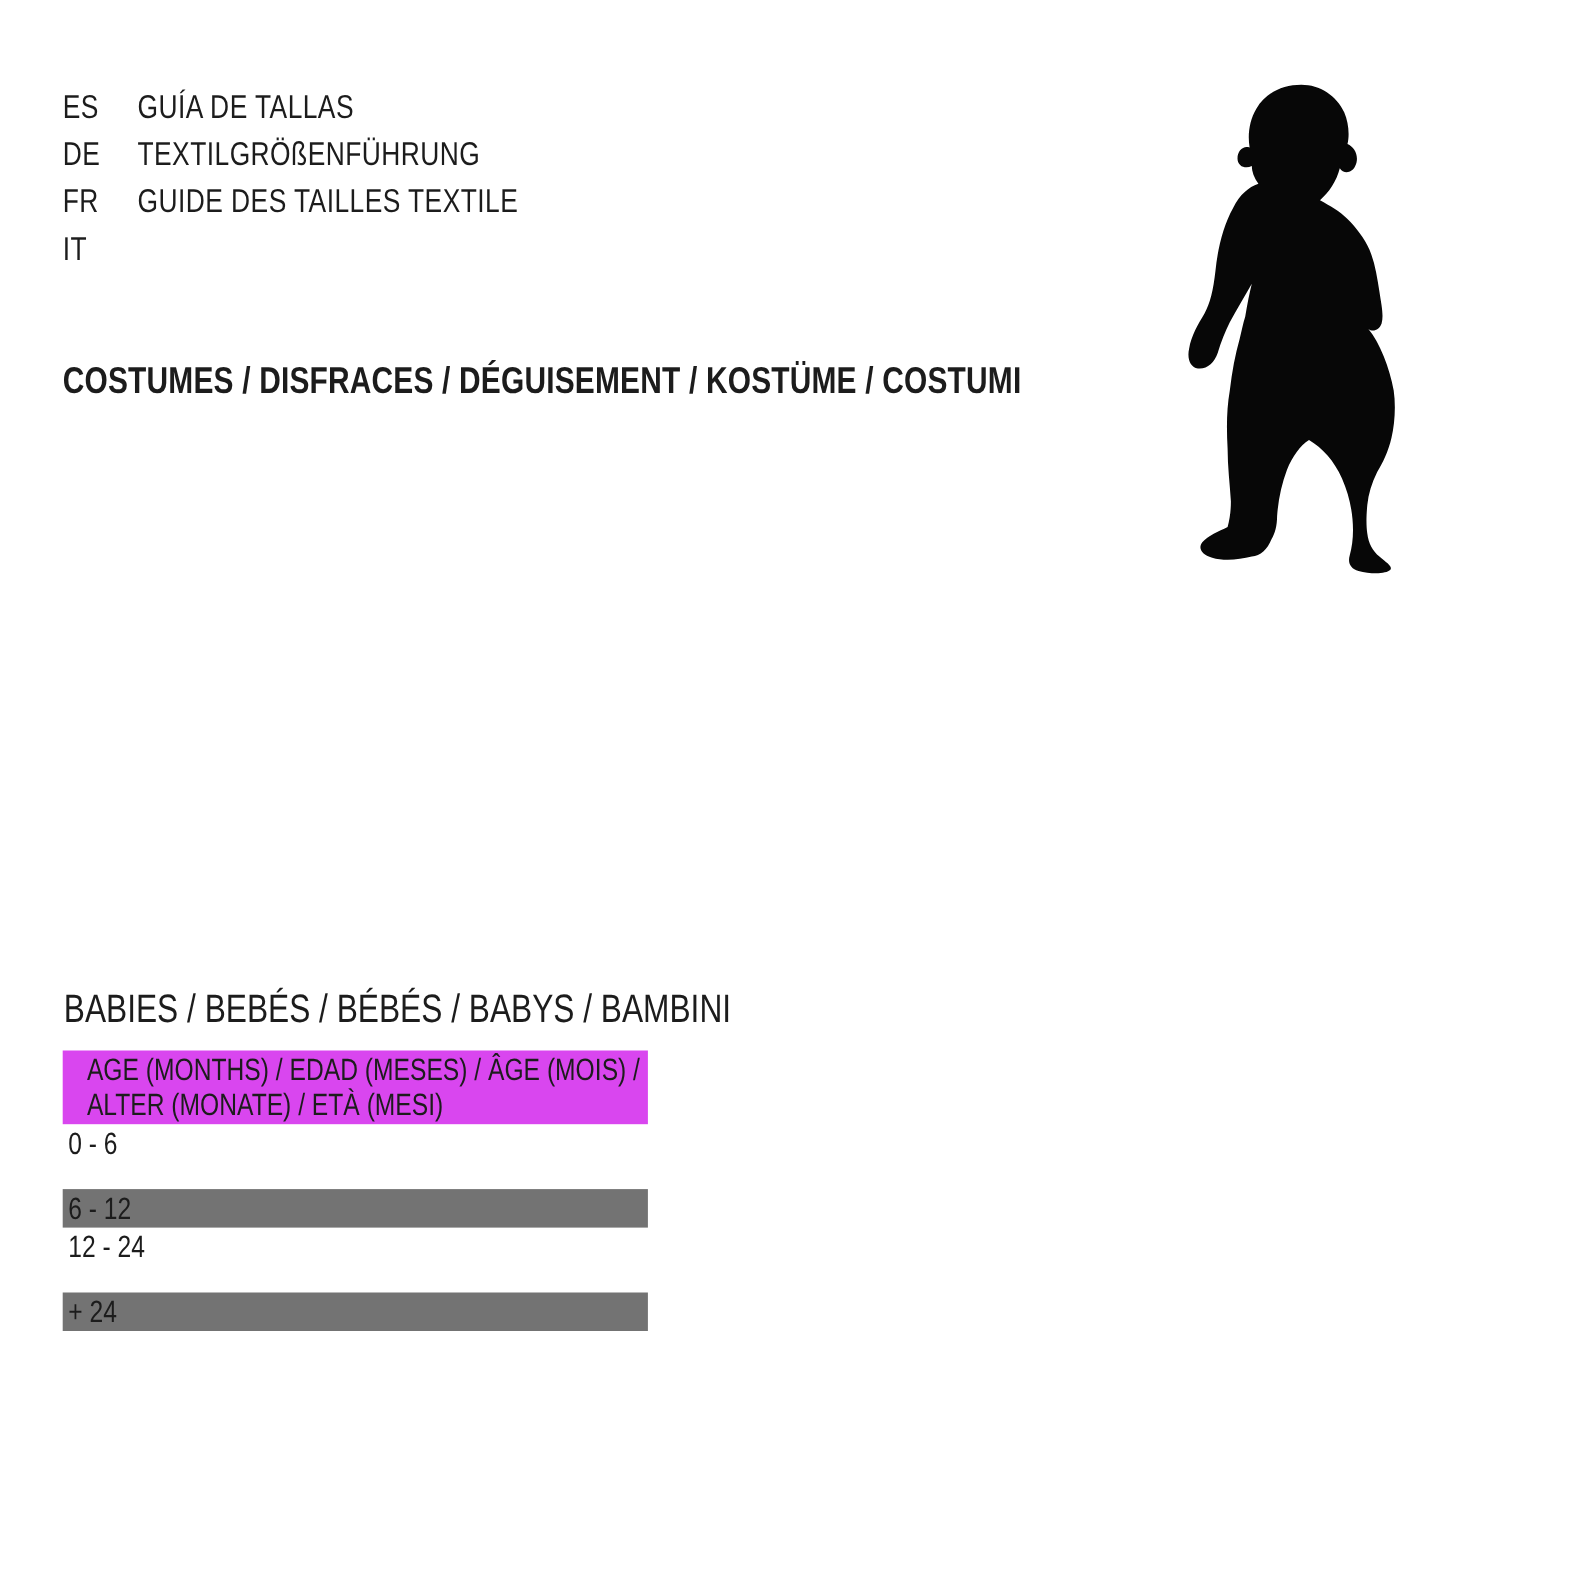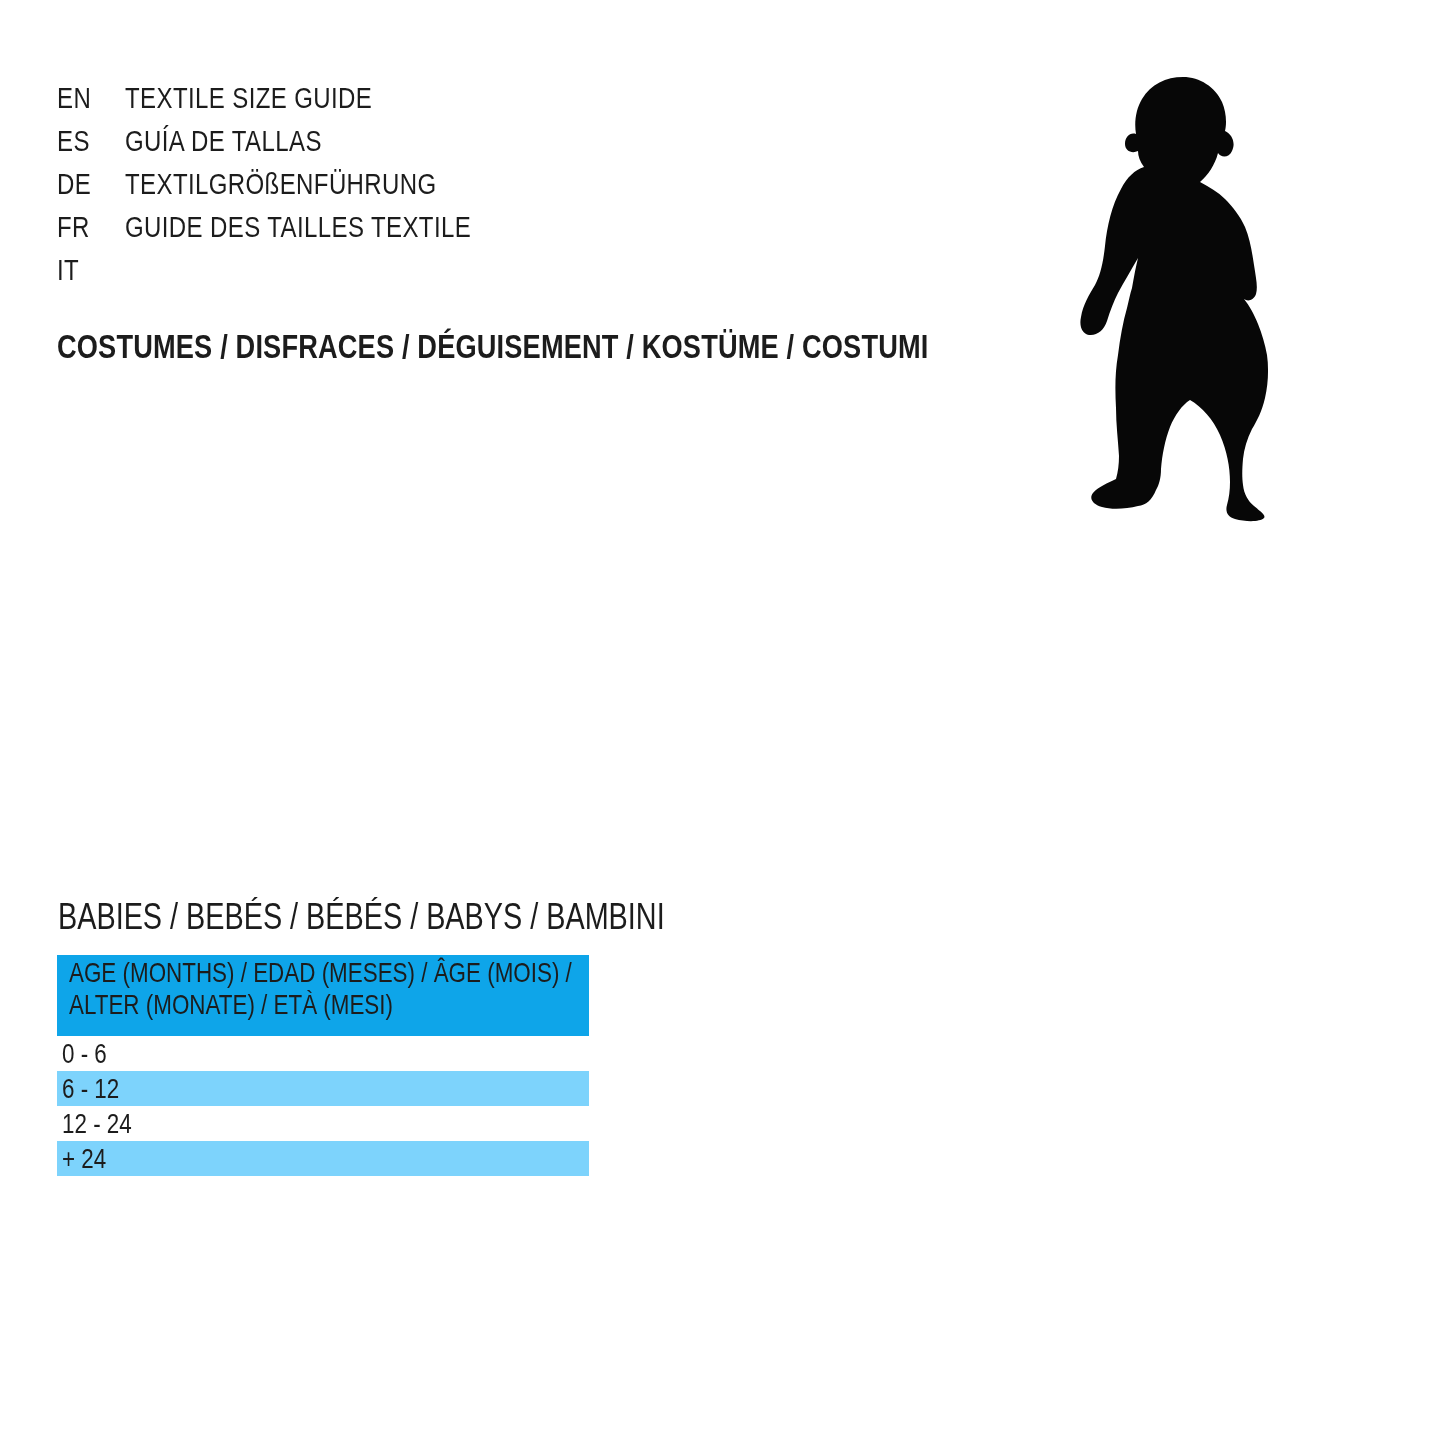--- a/index.html
+++ b/index.html
@@ -67,48 +67,45 @@
     line-height: 36px;
     font-weight: 400;
   }
   .age-table {
     position: absolute;
     left: 57px;
     top: 955px;
     width: 532px;
   }
   .age-table-header {
-    background: #0ea5e9;
-    height: 81px;
-    padding: 2px 0 0 12px;
+    background: #d946ef;
+    height: 67px;
+    padding: 2px 0 0 22px;
     box-sizing: border-box;
     font-size: 28px;
     line-height: 32px;
     font-weight: 400;
   }
   .age-row {
     height: 35px;
     line-height: 35px;
     padding-left: 5px;
     box-sizing: border-box;
     font-size: 28px;
     font-weight: 400;
   }
   .age-row.striped {
-    background: #7dd3fc;
+    background: #737373;
+    margin-top: 24px;
   }
 </style>
 </head>
 <body>
 
 <div class="lang-list">
-  <div class="lang-row">
-    <span class="lang-code"><span class="cn">EN</span></span>
-    <span><span class="cn">TEXTILE SIZE GUIDE</span></span>
-  </div>
   <div class="lang-row">
     <span class="lang-code"><span class="cn">ES</span></span>
     <span><span class="cn">GUÍA DE TALLAS</span></span>
   </div>
   <div class="lang-row">
     <span class="lang-code"><span class="cn">DE</span></span>
     <span><span class="cn">TEXTILGRÖßENFÜHRUNG</span></span>
   </div>
   <div class="lang-row">
     <span class="lang-code"><span class="cn">FR</span></span>

